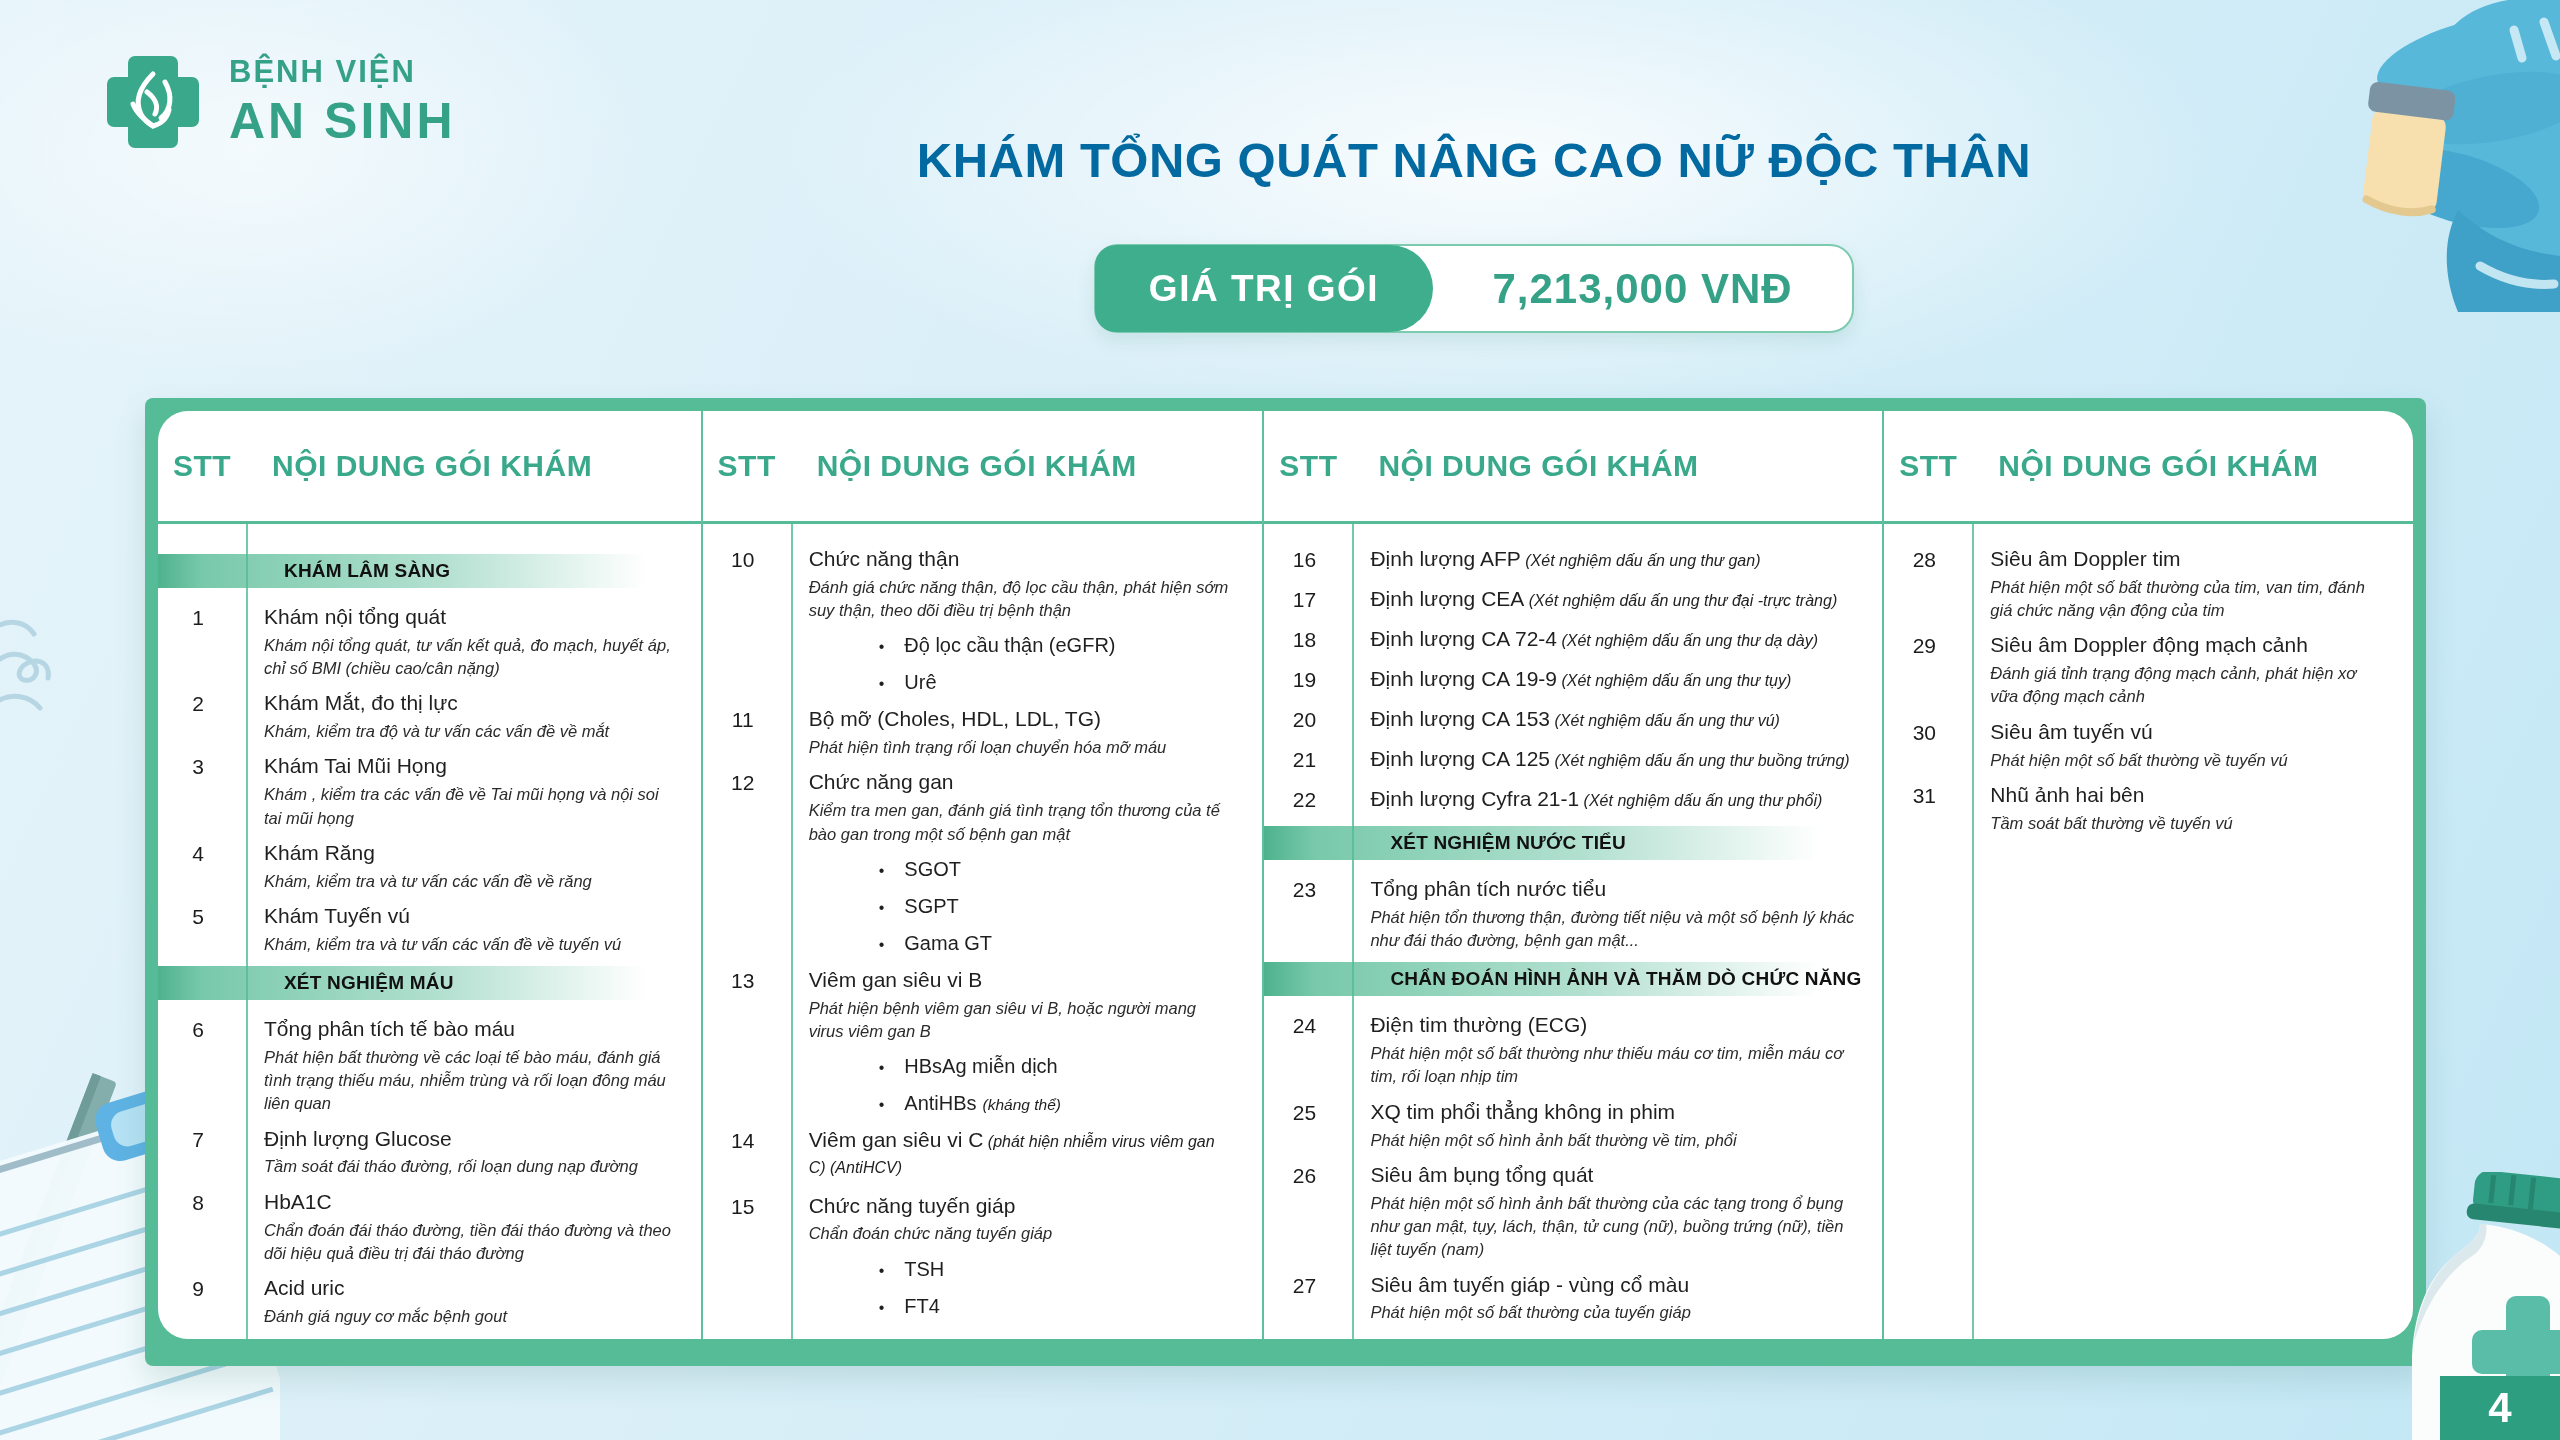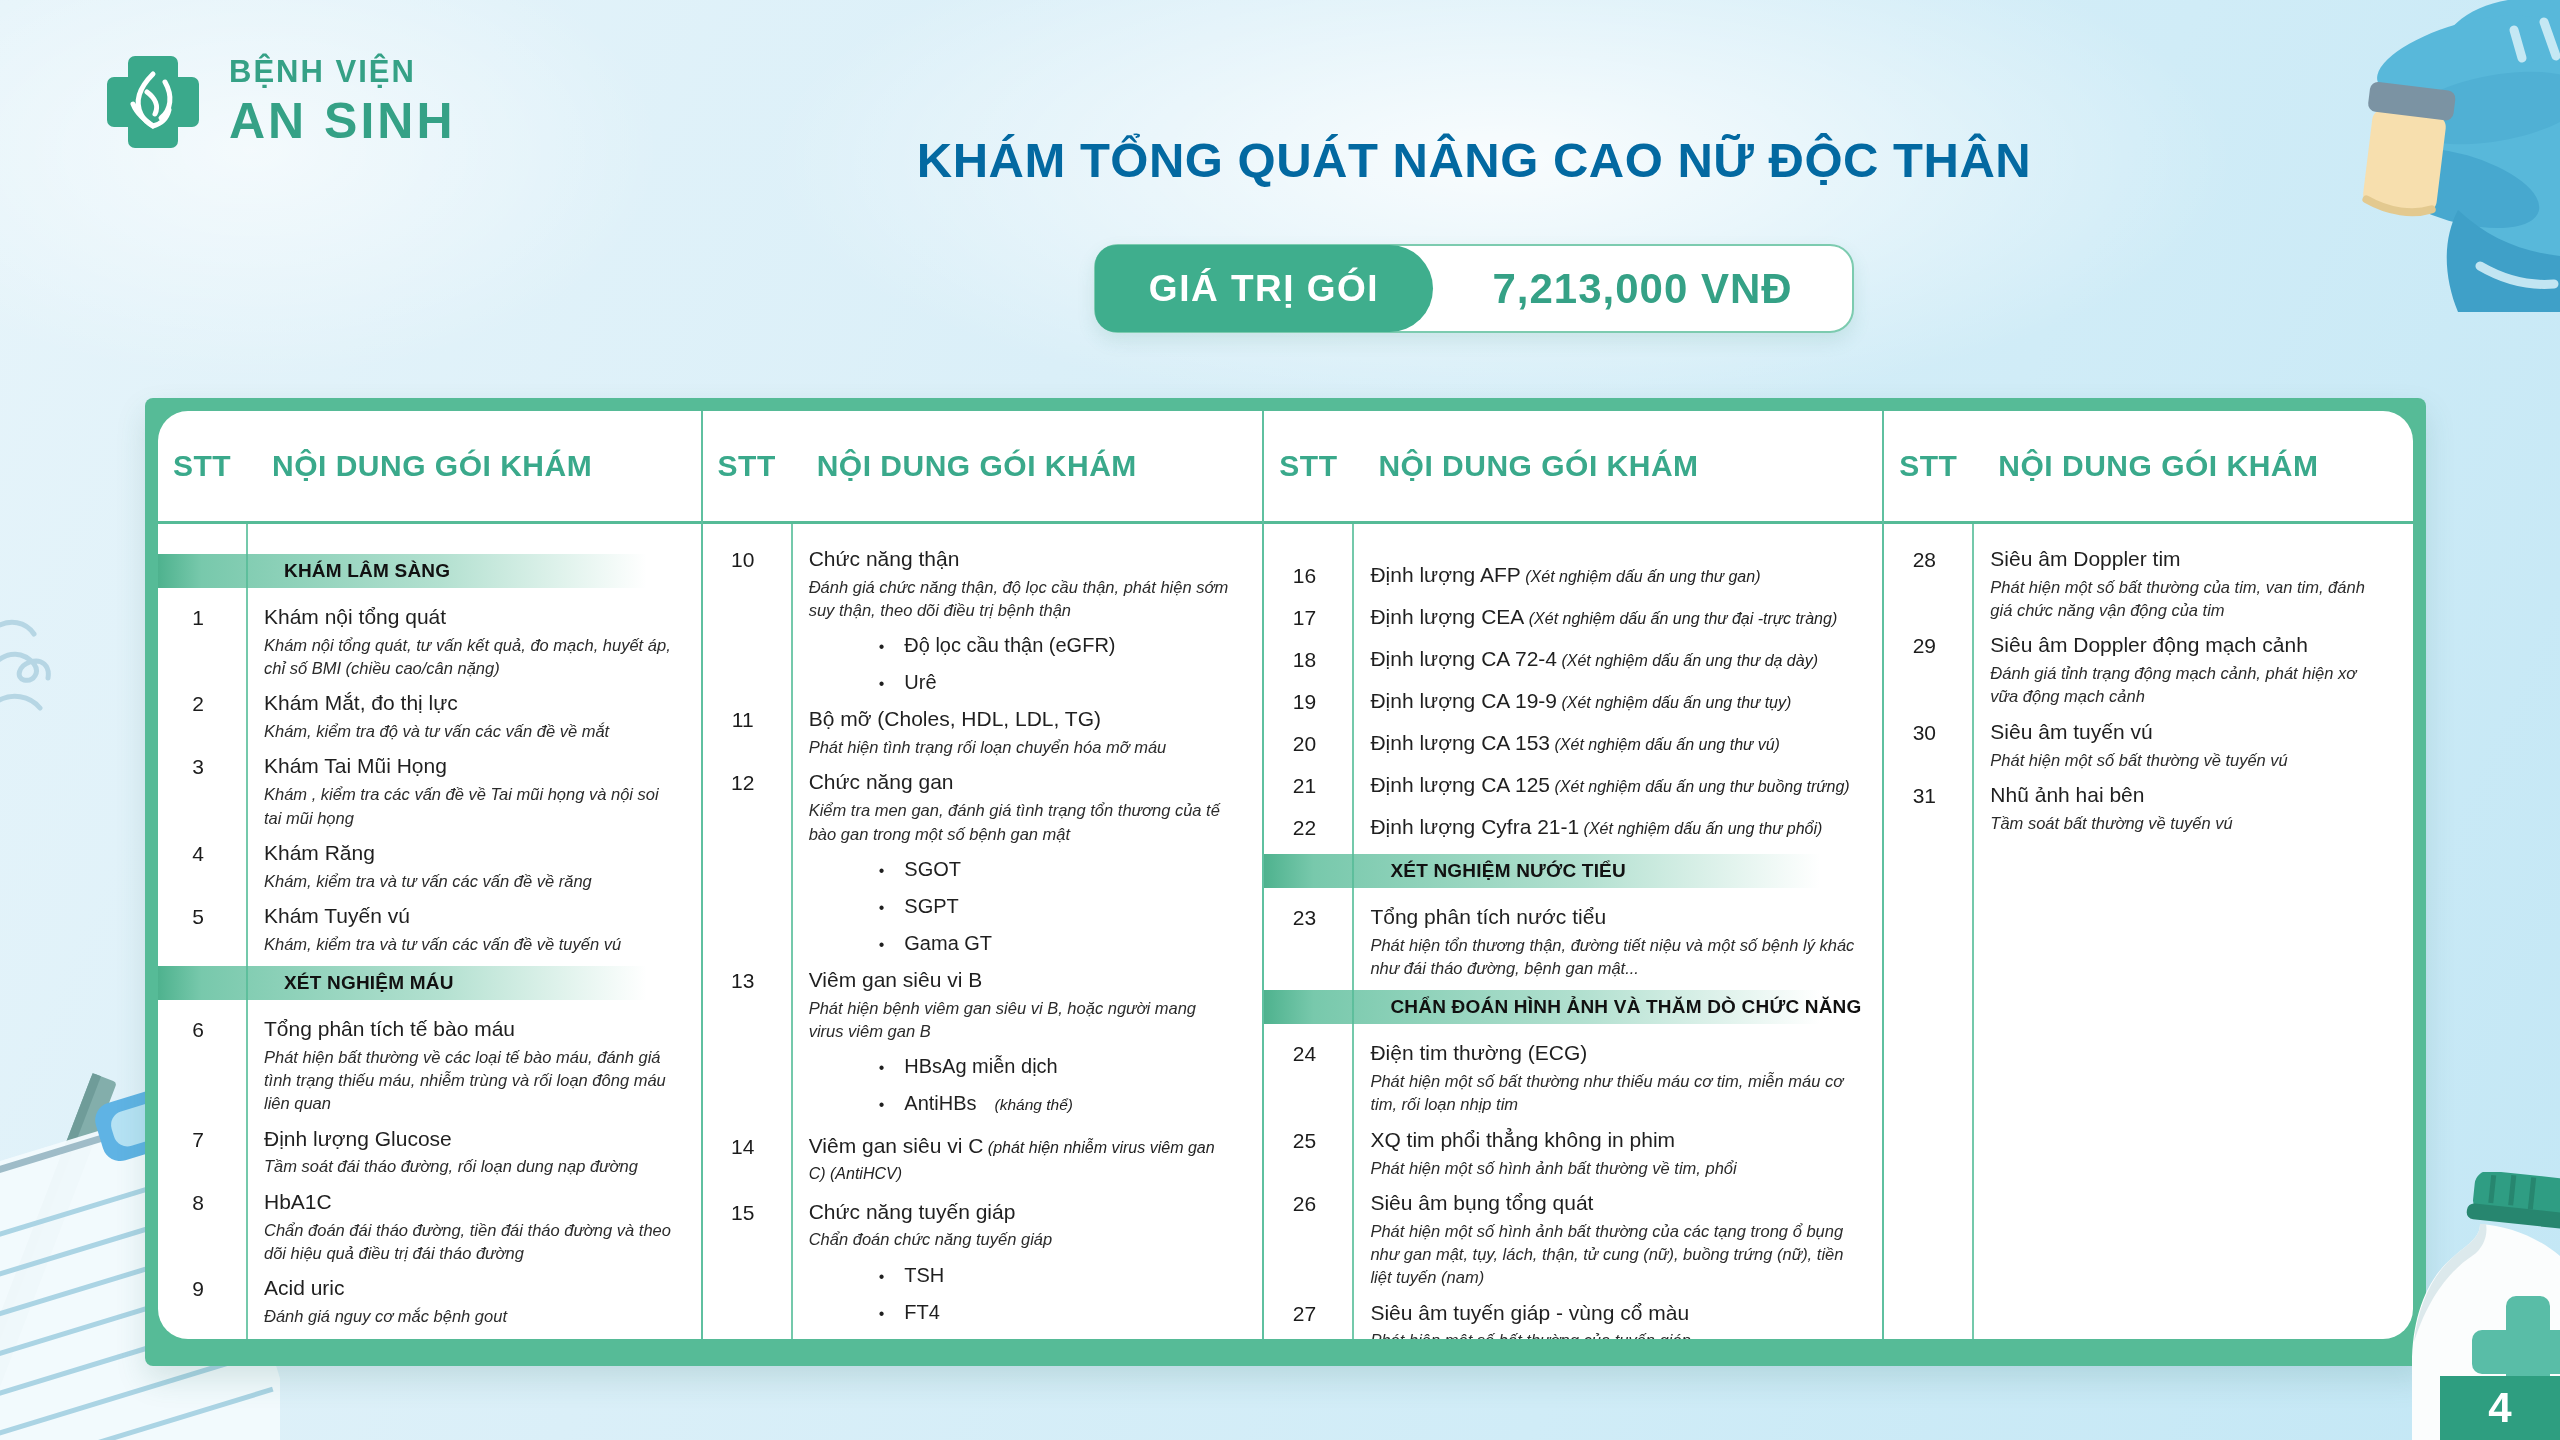--- a/index.html
+++ b/index.html
@@ -42,30 +42,30 @@
   .col:last-child{border-right:none;}
   .col-header{height:110px;flex:none;display:flex;align-items:center;border-bottom:3px solid #56bb97;}
   .hdr-stt{width:88px;flex:none;text-align:center;font-size:30px;font-weight:bold;color:#3aa98b;letter-spacing:.5px;}
   .hdr-content{padding-left:26px;font-size:30px;font-weight:bold;color:#3aa98b;letter-spacing:.5px;}
   .col-body{flex:1;position:relative;padding-top:22px;overflow:hidden;}
   .col-body::before{content:"";position:absolute;left:88px;top:0;bottom:0;width:2px;background:#74c9ab;}
   .sec-row{position:relative;height:34px;display:flex;align-items:center;margin:8px 0 16px;
     padding-left:126px;font-size:19px;font-weight:bold;color:#111;letter-spacing:.2px;white-space:nowrap;
     background:linear-gradient(90deg,#4eb28e 0%,rgba(86,187,151,.8) 8%,rgba(86,187,151,.45) 52%,rgba(86,187,151,0) 90%);}
   .item{display:flex;margin-bottom:10px;position:relative;}
-  .item.compact{margin-bottom:14px;margin-top:16px;}
+  .item.compact{margin-bottom:14px;}
   .stt-cell{width:80px;flex:none;text-align:center;font-size:21px;color:#1c1c1c;padding-top:2px;}
   .item-main{flex:1;min-width:0;padding:0 28px 0 26px;}
   .item-title{font-size:21px;color:#1f1f1f;line-height:1.22;}
   .title-note{font-style:italic;font-size:16px;color:#222;}
   .item-desc{margin-top:4px;font-style:italic;font-size:16.5px;line-height:1.42;color:#2b2b2b;}
   .bullets{margin:12px 0 2px 70px;display:flex;flex-direction:column;gap:14px;}
   .bullet{font-size:20px;color:#1f1f1f;display:flex;align-items:baseline;}
   .dot{font-size:16px;margin-right:20px;flex:none;}
-  .bullet-note{font-style:italic;font-size:15.5px;margin-left:18px;}
+  .bullet-note{font-style:italic;font-size:15.5px;margin-left:6px;}
 
   
   .page-num{position:absolute;right:0;bottom:0;width:120px;height:64px;background:#2e9e80;color:#fff;
     display:flex;align-items:center;justify-content:center;font-size:42px;font-weight:bold;z-index:6;}
 
   
   .deco{position:absolute;pointer-events:none;}
   .deco-hand{right:0;top:0;width:252px;height:312px;z-index:3;}
   .deco-notepad{left:0;bottom:0;width:280px;height:440px;z-index:1;}
   .deco-bottle{right:0;bottom:0;width:192px;height:268px;z-index:5;}

